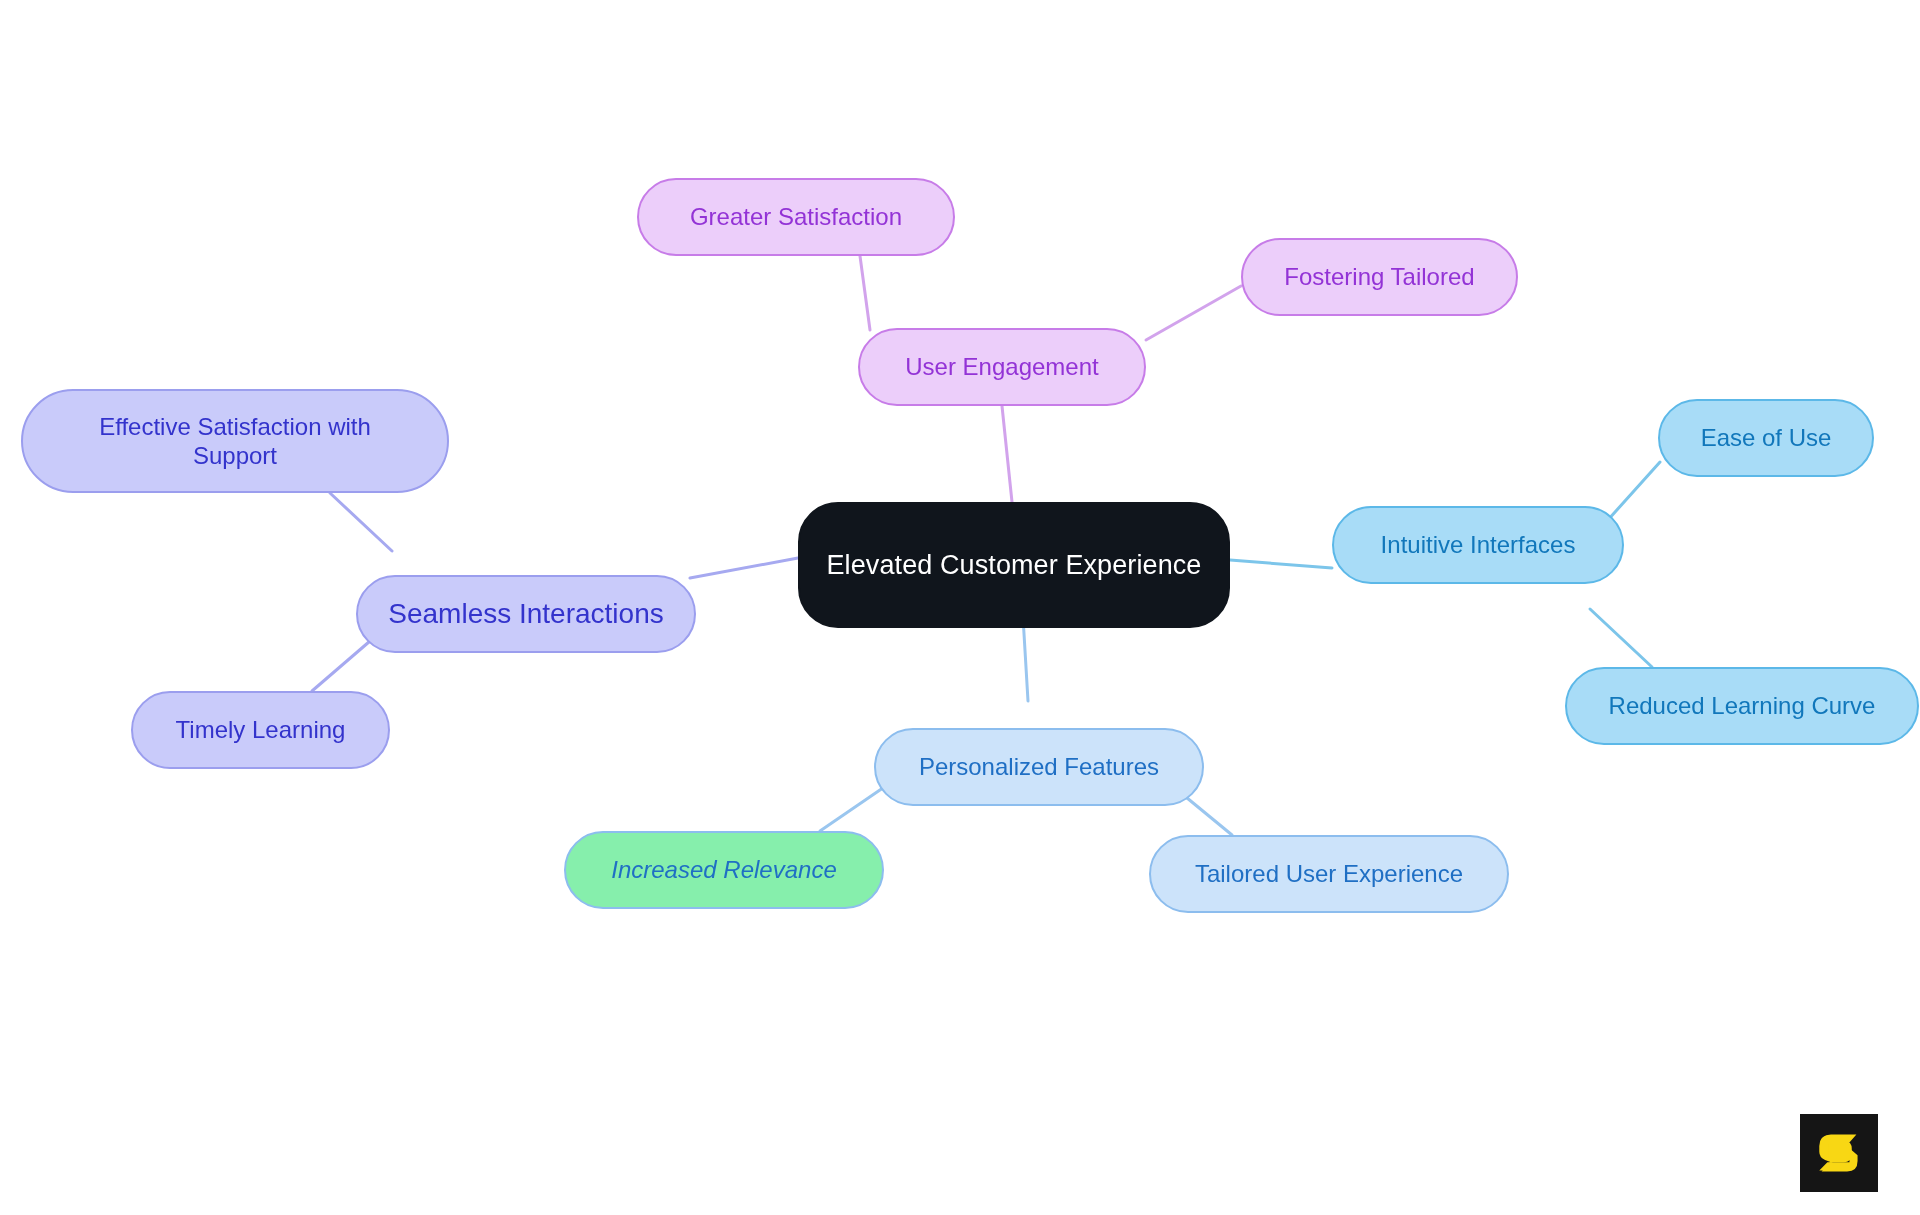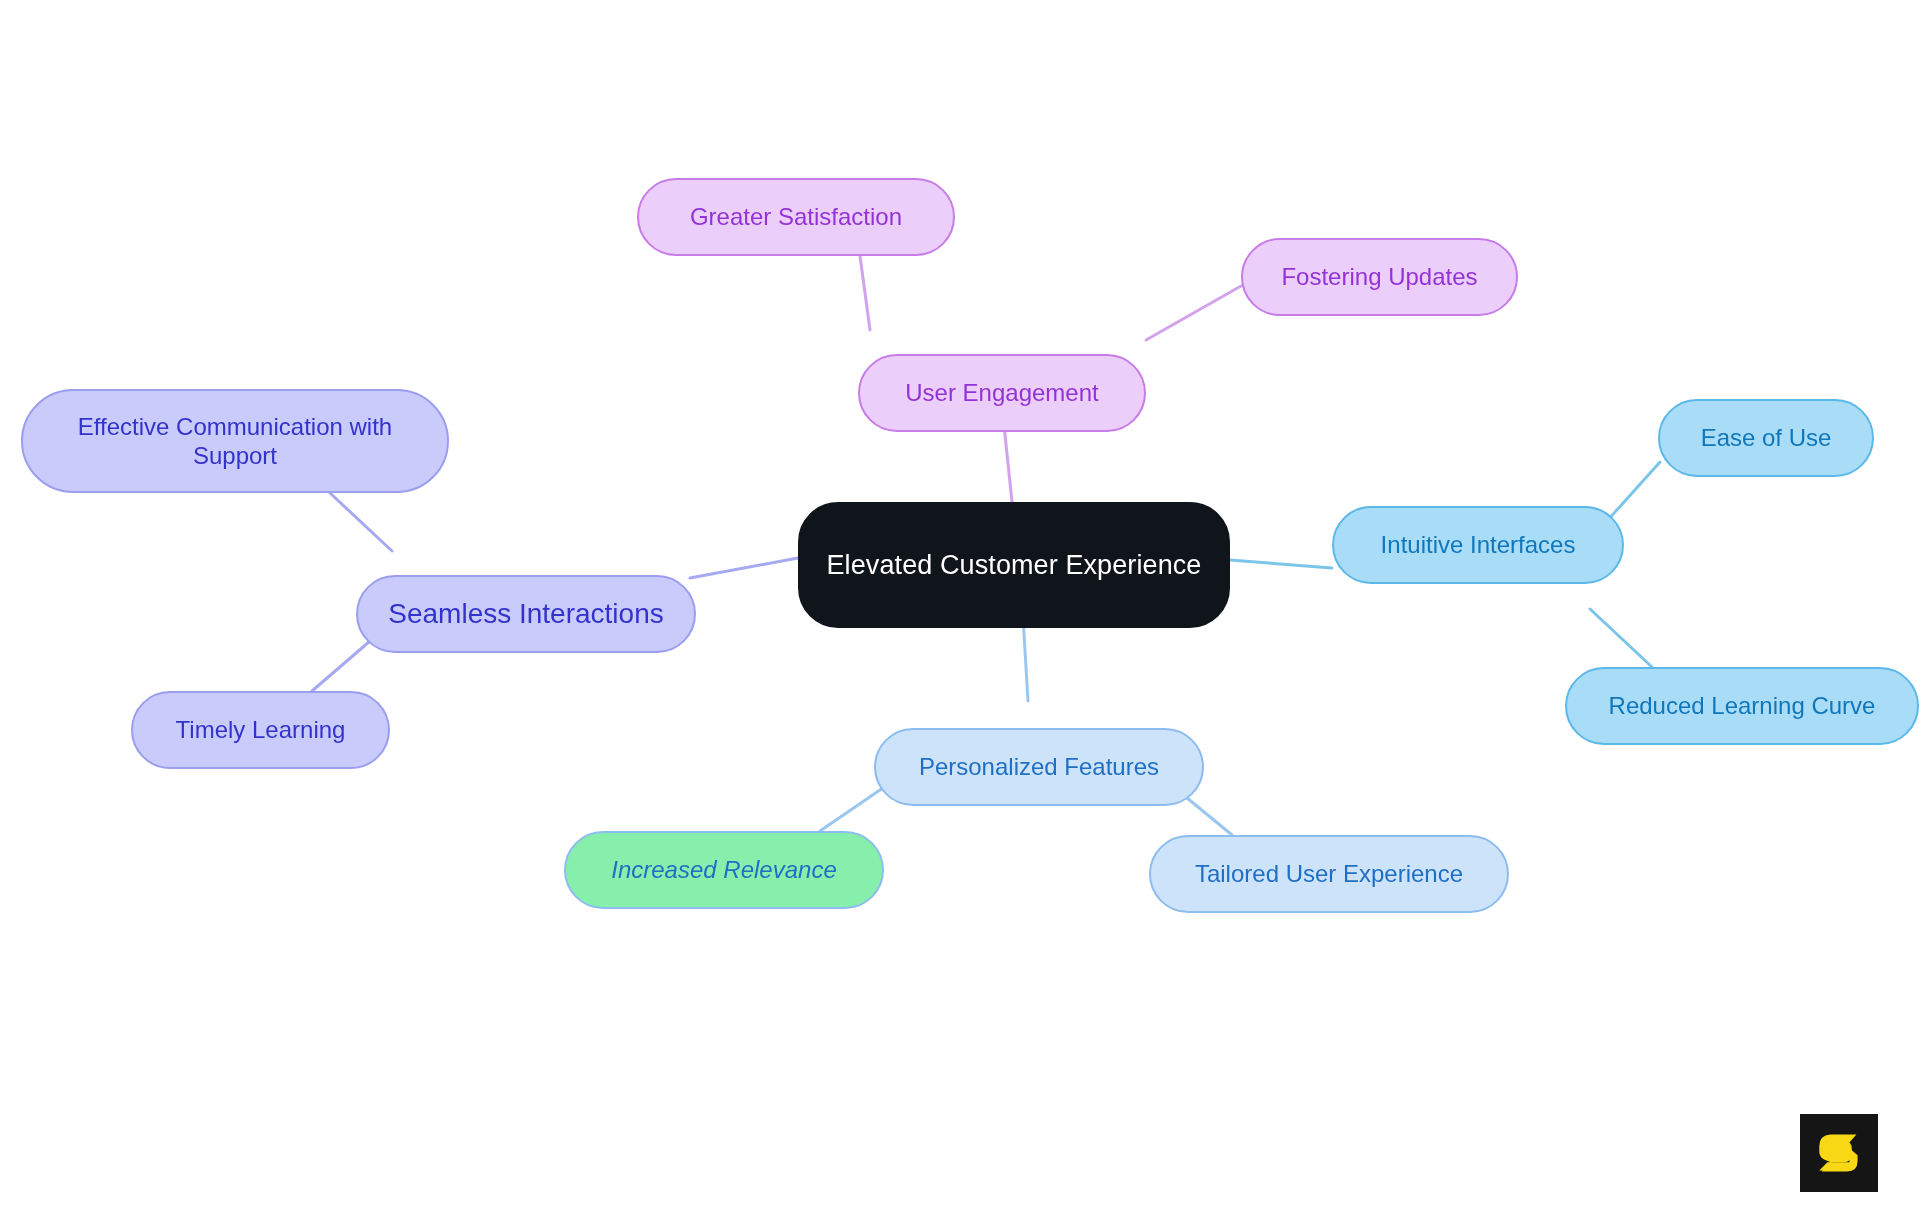--- a/index.html
+++ b/index.html
@@ -75,31 +75,31 @@
       <line x1="1022" y1="600" x2="1028" y2="701" stroke="#9ac6ef" stroke-width="3" stroke-linecap="round"></line>
       <line x1="896" y1="779" x2="820" y2="831" stroke="#9ac6ef" stroke-width="3" stroke-linecap="round"></line>
       <line x1="1164" y1="779" x2="1232" y2="835" stroke="#9ac6ef" stroke-width="3" stroke-linecap="round"></line>
       <line x1="798" y1="558" x2="690" y2="578" stroke="#a6a9f0" stroke-width="3" stroke-linecap="round"></line>
       <line x1="392" y1="551" x2="330" y2="493" stroke="#a6a9f0" stroke-width="3" stroke-linecap="round"></line>
       <line x1="384" y1="629" x2="312" y2="691" stroke="#a6a9f0" stroke-width="3" stroke-linecap="round"></line>
     </svg>
 
   <div id="nodes-layer">
       <div class="node node-root" style="left: 798px; top: 502px; width: 432px; height: 126px; font-size: 27px;"><span class="node-text">Elevated Customer Experience</span></div>
-      <div class="node" style="left: 858px; top: 328px; width: 288px; height: 78px; font-size: 24px; background: rgb(236, 206, 250); border-color: rgb(199, 124, 232); color: rgb(147, 51, 214); margin-top: 26px;"><span class="node-text">User Engagement</span></div>
+      <div class="node" style="left: 858px; top: 328px; width: 288px; height: 78px; font-size: 24px; background: rgb(236, 206, 250); border-color: rgb(199, 124, 232); color: rgb(147, 51, 214);"><span class="node-text">User Engagement</span></div>
       <div class="node" style="left: 637px; top: 178px; width: 318px; height: 78px; font-size: 24px; background: rgb(236, 206, 250); border-color: rgb(199, 124, 232); color: rgb(147, 51, 214);"><span class="node-text">Greater Satisfaction</span></div>
-      <div class="node" style="left: 1241px; top: 238px; width: 277px; height: 78px; font-size: 24px; background: rgb(236, 206, 250); border-color: rgb(199, 124, 232); color: rgb(147, 51, 214);"><span class="node-text">Fostering Updates</span></div>
+      <div class="node" style="left: 1241px; top: 238px; width: 277px; height: 78px; font-size: 24px; background: rgb(236, 206, 250); border-color: rgb(199, 124, 232); color: rgb(147, 51, 214);"><span class="node-text">Fostering Tailored</span></div>
       <div class="node" style="left: 1332px; top: 506px; width: 292px; height: 78px; font-size: 24px; background: rgb(168, 220, 247); border-color: rgb(92, 184, 232); color: rgb(17, 119, 187);"><span class="node-text">Intuitive Interfaces</span></div>
       <div class="node" style="left: 1658px; top: 399px; width: 216px; height: 78px; font-size: 24px; background: rgb(168, 220, 247); border-color: rgb(92, 184, 232); color: rgb(17, 119, 187);"><span class="node-text">Ease of Use</span></div>
       <div class="node" style="left: 1565px; top: 667px; width: 354px; height: 78px; font-size: 24px; background: rgb(168, 220, 247); border-color: rgb(92, 184, 232); color: rgb(17, 119, 187);"><span class="node-text">Reduced Learning Curve</span></div>
       <div class="node" style="left: 874px; top: 728px; width: 330px; height: 78px; font-size: 24px; background: rgb(204, 227, 250); border-color: rgb(140, 189, 238); color: rgb(31, 111, 196);"><span class="node-text">Personalized Features</span></div>
       <div class="node" style="left: 564px; top: 831px; width: 320px; height: 78px; font-size: 24px; background: #86efac; border-color: rgb(140, 189, 238); color: rgb(31, 111, 196); font-style: italic;"><span class="node-text">Increased Relevance</span></div>
       <div class="node" style="left: 1149px; top: 835px; width: 360px; height: 78px; font-size: 24px; background: rgb(204, 227, 250); border-color: rgb(140, 189, 238); color: rgb(31, 111, 196);"><span class="node-text">Tailored User Experience</span></div>
       <div class="node" style="left: 356px; top: 551px; width: 340px; height: 78px; font-size: 28px; background: rgb(201, 203, 250); border-color: rgb(155, 158, 238); color: rgb(51, 51, 204); margin-top: 24px;"><span class="node-text">Seamless Interactions</span></div>
-      <div class="node" style="left: 21px; top: 389px; width: 428px; height: 104px; font-size: 24px; background: rgb(201, 203, 250); border-color: rgb(155, 158, 238); color: rgb(51, 51, 204);"><span class="node-text">Effective Communication with
+      <div class="node" style="left: 21px; top: 389px; width: 428px; height: 104px; font-size: 24px; background: rgb(201, 203, 250); border-color: rgb(155, 158, 238); color: rgb(51, 51, 204);"><span class="node-text">Effective Satisfaction with
 Support</span></div>
       <div class="node" style="left: 131px; top: 691px; width: 259px; height: 78px; font-size: 24px; background: rgb(201, 203, 250); border-color: rgb(155, 158, 238); color: rgb(51, 51, 204);"><span class="node-text">Timely Learning</span></div>
     </div>
 
   <div id="brand-logo" style="left: 1800px; top: 1114px; width: 78px; height: 78px; background: rgb(21, 21, 21);">
     <svg viewBox="0 0 100 100" width="58" height="58" xmlns="http://www.w3.org/2000/svg">
       <path d="M78 20 L34 20 Q16 20 16 38 L16 48 Q16 58 26 62 L52 72 L40 80 L16 80 L30 66 L58 66 Q72 66 72 52 L72 42 Q72 32 62 28 L38 19 Z" fill="#f8d714"></path>
       <path d="M80 18 L36 18 Q18 18 18 36 L18 46 L32 58 L32 34 L66 34 Z" fill="#f8d714"></path>
       <path d="M20 82 L64 82 Q82 82 82 64 L82 54 L68 42 L68 66 L34 66 Z" fill="#f8d714"></path>
     </svg>

